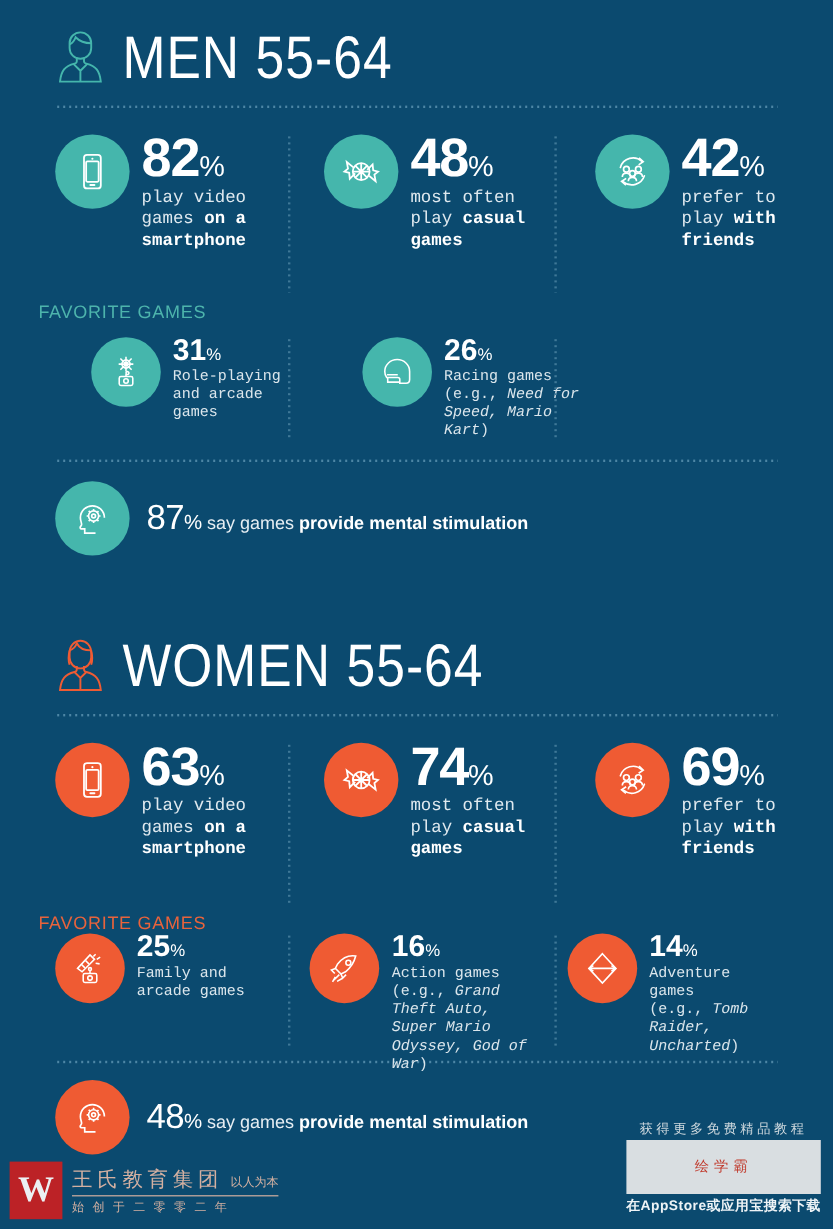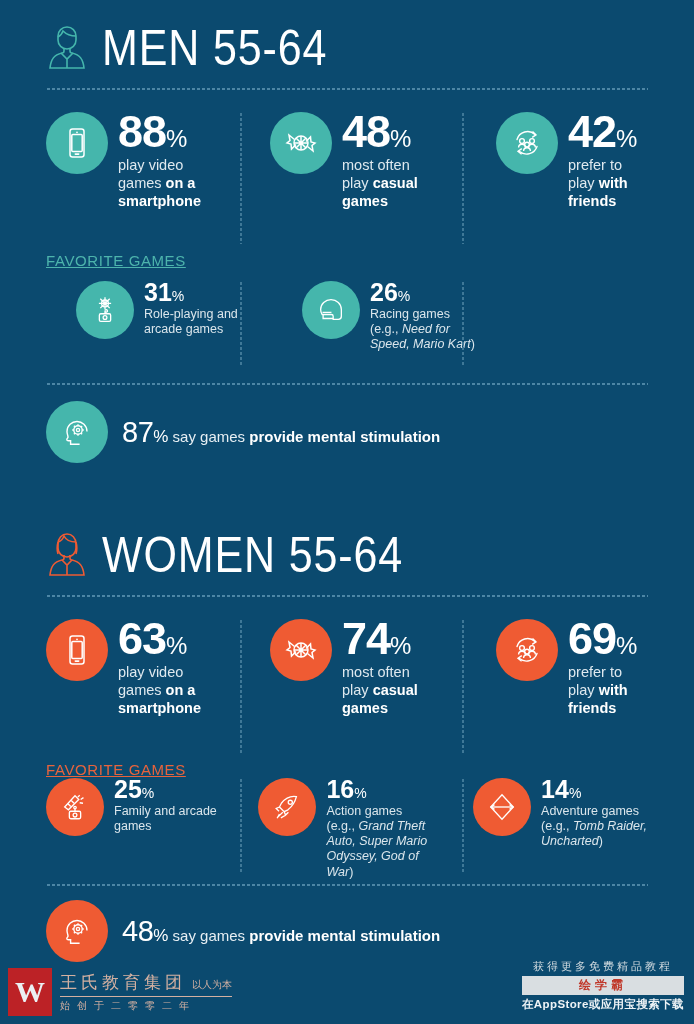--- a/index.html
+++ b/index.html
@@ -53,29 +53,29 @@
     color:#ffffff; font-weight:700; line-height:.9; white-space:nowrap;
   }
   .pct.big{ font-size:45px; letter-spacing:-1px; }
   .pct.big .sign{ font-size:24px; font-weight:400; }
   .pct.sm { font-size:25px; }
   .pct.sm .sign{ font-size:14px; font-weight:400; }
 
   .cap{
     color:#dfe9ef; font-size:14.5px; line-height:1.25; margin-top:3px;
     max-width:120px;
+    font-family:Liberation Mono, monospace;
   }
   .cap b{ color:#ffffff; font-weight:700; }
   .cap.sml{ font-size:12.5px; line-height:1.22; max-width:118px; color:#dbe6ec; }
   .cap.sml i{ font-style:italic; }
 
   .fav-title{
     font-size:15px; letter-spacing:.6px; font-weight:400;
-    padding-left:46px;
-    text-decoration:underline;
+    padding-left:32px;
   }
   .fav-title.teal{ color:#4db4ac; }
   .fav-title.orange{ color:#e8633c; }
 
   
   .wide{ display:flex; align-items:center; gap:14px; padding:0 46px; }
   .wide .txt{ color:#e6eef3; font-size:15px; }
   .wide .txt .num{
     font-family:"Liberation Sans Narrow","Liberation Sans",sans-serif;
     font-size:29px; font-weight:400; color:#fff; letter-spacing:-.5px;
@@ -92,21 +92,21 @@
     width:44px; height:48px; background:#cc1f20;
     display:flex; align-items:center; justify-content:center;
   }
   .wm-logo span{ color:#fff; font-size:30px; font-weight:700; font-family:"Liberation Serif",serif; }
   .wm-txt .l1{ color:#e4b9a6; font-size:17px; letter-spacing:4px; }
   .wm-txt .l1 em{ font-style:normal; font-size:10px; letter-spacing:0; margin-left:6px; color:#e4b9a6;}
   .wm-txt .l2{ color:#e4b9a6; font-size:10px; letter-spacing:7px; border-top:1px solid #e4b9a6; padding-top:2px; margin-top:2px;}
 
   .wm-right{ position:absolute; right:10px; bottom:12px; text-align:center; }
   .wm-right .r1{ color:#cfd9de; font-size:11px; letter-spacing:3px; }
-  .wm-right .r2{ background:#d9dee1; color:#c0392b; font-size:12px; font-weight:700; letter-spacing:4px; padding:1px 0; margin:2px 0; }
+  .wm-right .r2{ background:#d9dee1; color:#c0392b; font-size:12px; font-weight:400; letter-spacing:4px; padding:14px 0; margin:2px 0; }
   .wm-right .r3{ color:#eef3f6; font-size:11.5px; font-weight:700; letter-spacing:.4px; }
 </style>
 </head>
 <body>
 
 <div class="page">
 
   <div class="sec-head" style="padding-top:22px;">
     <span class="avatar">
       <svg viewBox="0 0 42 52" width="42" height="52" fill="none" stroke="#45b6ac" stroke-width="1.6">
@@ -127,21 +127,21 @@
     <div class="cell" style="width:194px;">
       <span class="bubble big teal">
         <svg viewBox="0 0 34 34" width="34" height="34" fill="none" stroke="#fff" stroke-width="1.5">
           <rect x="10" y="3" width="14" height="28" rx="2.5"></rect>
           <circle cx="17" cy="6.3" r=".9" fill="#fff" stroke="none"></circle>
           <rect x="14.5" y="27.3" width="5" height="1.6" rx=".8" fill="#fff" stroke="none"></rect>
           <rect x="11.8" y="8.5" width="10.4" height="17" rx="1"></rect>
         </svg>
       </span>
       <div>
-        <div class="pct big"><span>88</span><span class="sign">%</span></div>
+        <div class="pct big"><span>82</span><span class="sign">%</span></div>
         <div class="cap">
           <span>play video</span><br>
           <span>games </span><b>on a</b><br>
           <b>smartphone</b>
         </div>
       </div>
     </div>
 
     <div class="cell" style="width:222px;padding-left:30px;">
       <span class="bubble big teal">

